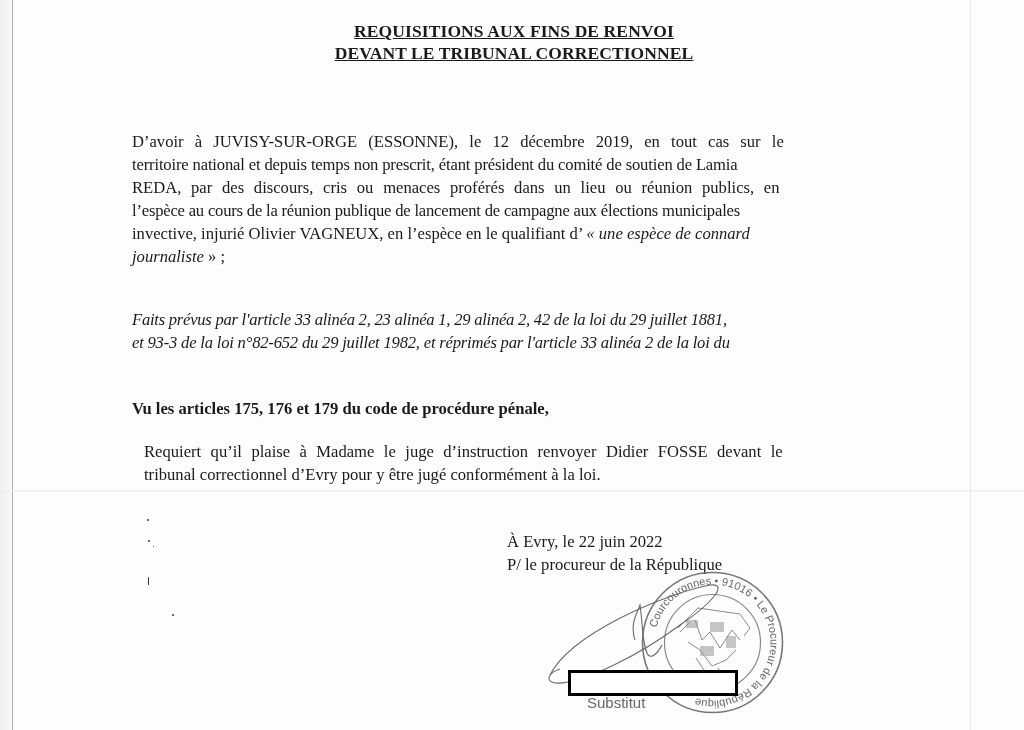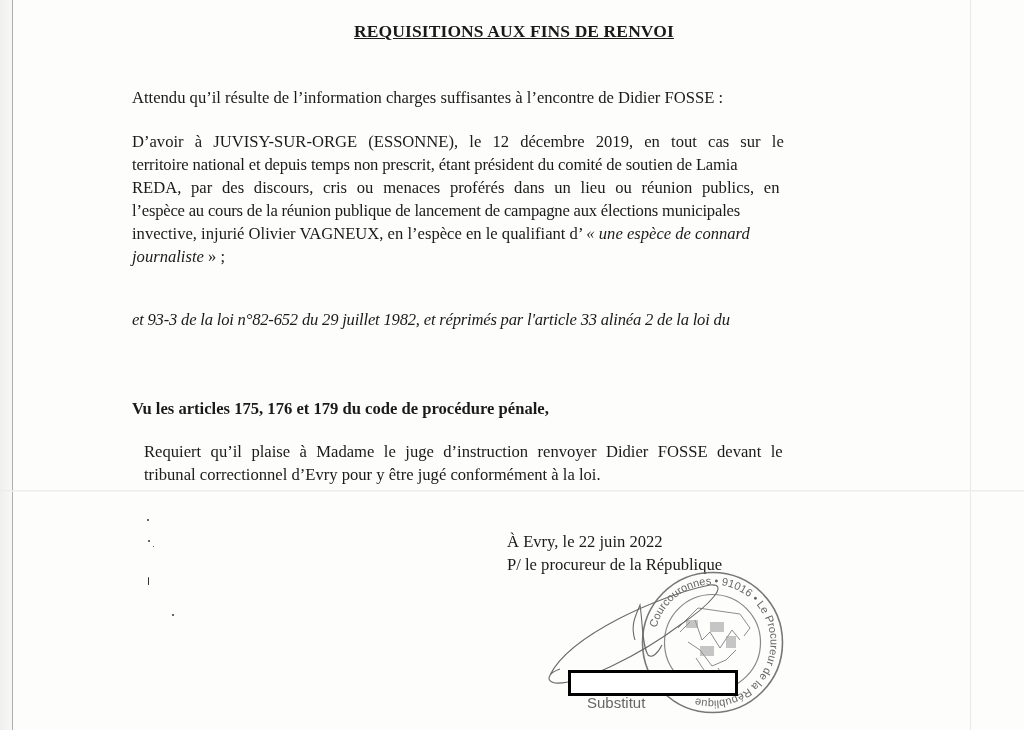--- a/index.html
+++ b/index.html
@@ -66,38 +66,37 @@
 <body>
 
 <div class="page">
   <div class="fold-left-shade"></div>
   <div class="fold-left"></div>
   <div class="fold-right"></div>
   <div class="fold-h"></div>
 
   <div class="title">
     <div>REQUISITIONS AUX FINS DE RENVOI</div>
+    <div>DEVANT LE TRIBUNAL CORRECTIONNEL</div>
   </div>
 
-  <div class="block" style="top:86px;">
-    <span class="line">Attendu qu’il résulte de l’information charges suffisantes à l’encontre de Didier FOSSE :</span>
-  </div>
 
   <div class="block" style="top:130px;">
     <span class="line jl">
         <span style="word-spacing:7px;white-space:nowrap">D’avoir à JUVISY-SUR-ORGE (ESSONNE), le 12 décembre 2019, en tout cas sur le</span>
       </span>
     <span class="line" style="letter-spacing:-.15px">territoire national et depuis temps non prescrit, étant président du comité de soutien de Lamia</span>
     <span class="line" style="word-spacing:5.6px">REDA, par des discours, cris ou menaces proférés dans un lieu ou réunion publics, en</span>
     <span class="line" style="letter-spacing:-.2px">l’espèce au cours de la réunion publique de lancement de campagne aux élections municipales</span>
     <span class="line"><span>invective, injurié Olivier VAGNEUX, en l’espèce en le qualifiant d’ </span><span class="it">« une espèce de connard</span></span>
     <span class="line"><span class="it">journaliste</span><span> » ;</span></span>
   </div>
 
   <div class="block it" style="top:308px;">
+    <span class="line" style="letter-spacing:-.25px">Faits prévus par l'article 33 alinéa 2, 23 alinéa 1, 29 alinéa 2, 42 de la loi du 29 juillet 1881,</span>
     <span class="line" style="letter-spacing:-.2px">et 93-3 de la loi n°82-652 du 29 juillet 1982, et réprimés par l'article 33 alinéa 2 de la loi du</span>
   </div>
 
   <div class="block b" style="top:397px;">
     <span class="line">Vu les articles 175, 176 et 179 du code de procédure pénale,</span>
   </div>
 
   <div class="block" style="top:440px;margin-left:12px;">
     <span class="line" style="word-spacing:5.3px">Requiert qu’il plaise à Madame le juge d’instruction renvoyer Didier FOSSE devant le</span>
     <span class="line">tribunal correctionnel d’Evry pour y être jugé conformément à la loi.</span>

